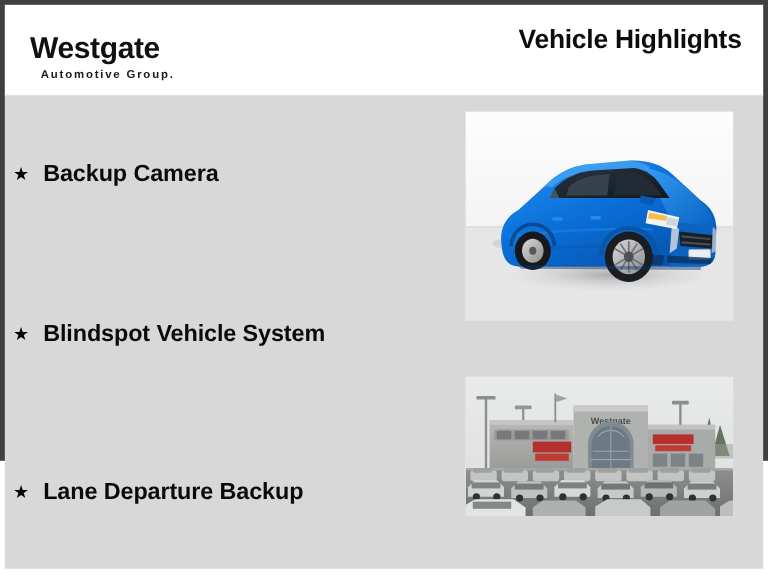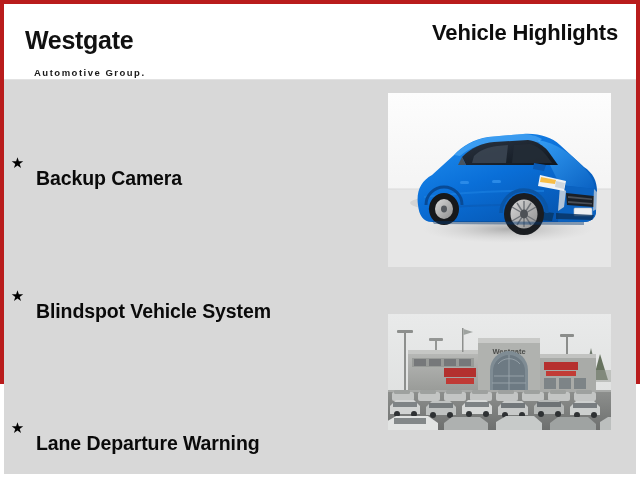--- a/index.html
+++ b/index.html
@@ -13,21 +13,21 @@
     height: 480px;
     overflow: hidden;
     font-family: "Liberation Sans", sans-serif;
     -webkit-font-smoothing: antialiased;
   }
 
   .page {
     position: relative;
     width: 640px;
     height: 384px;
-    background: #b91c1c;
+    background: #404040;
     box-sizing: border-box;
   }
 
   
   .header {
     position: absolute;
     left: 4px;
     top: 4px;
     width: 632px;
     height: 76px;
@@ -47,21 +47,21 @@
     display: block;
     font-size: 25px;
     font-weight: 700;
     letter-spacing: -0.3px;
     color: #111111;
     line-height: 1.0;
     font-family: "Liberation Sans", sans-serif;
   }
   .brand-sub {
     display: block;
-    margin-top: 15px;
+    margin-top: 5px;
     margin-left: 9px;
     font-size: 9.5px;
     font-weight: 600;
     letter-spacing: 1.5px;
     color: #1a1a1a;
     line-height: 1.0;
     font-family: "Liberation Sans", sans-serif;
   }
 
   .header-title {
@@ -118,21 +118,20 @@
     width: 15px;
     text-align: center;
   }
 
   .highlight-label {
     font-size: 19.5px;
     font-weight: 700;
     color: #0a0a0a;
     letter-spacing: -0.1px;
     line-height: 1;
-    margin-top: 33px;
   }
 
   
   .photo {
     position: absolute;
     overflow: hidden;
     background: #f2f2f2;
   }
   .photo-vehicle {
     left: 384px;
@@ -173,21 +172,21 @@
         <span class="highlight-label">Backup Camera</span>
       </li>
 
       <li class="highlight-item i1">
         <span class="star-icon">★</span>
         <span class="highlight-label">Blindspot Vehicle System</span>
       </li>
 
       <li class="highlight-item i2">
         <span class="star-icon">★</span>
-        <span class="highlight-label">Lane Departure Warning</span>
+        <span class="highlight-label">Lane Departure Backup</span>
       </li>
 
     </ul>
 
     <div class="photo photo-vehicle">
       <svg viewBox="0 0 223 174" preserveAspectRatio="xMidYMid slice">
         <defs>
           <linearGradient id="studioBg" x1="0" y1="0" x2="0" y2="1">
             <stop offset="0%" stop-color="#fdfdfd"></stop>
             <stop offset="55%" stop-color="#f4f4f4"></stop>

